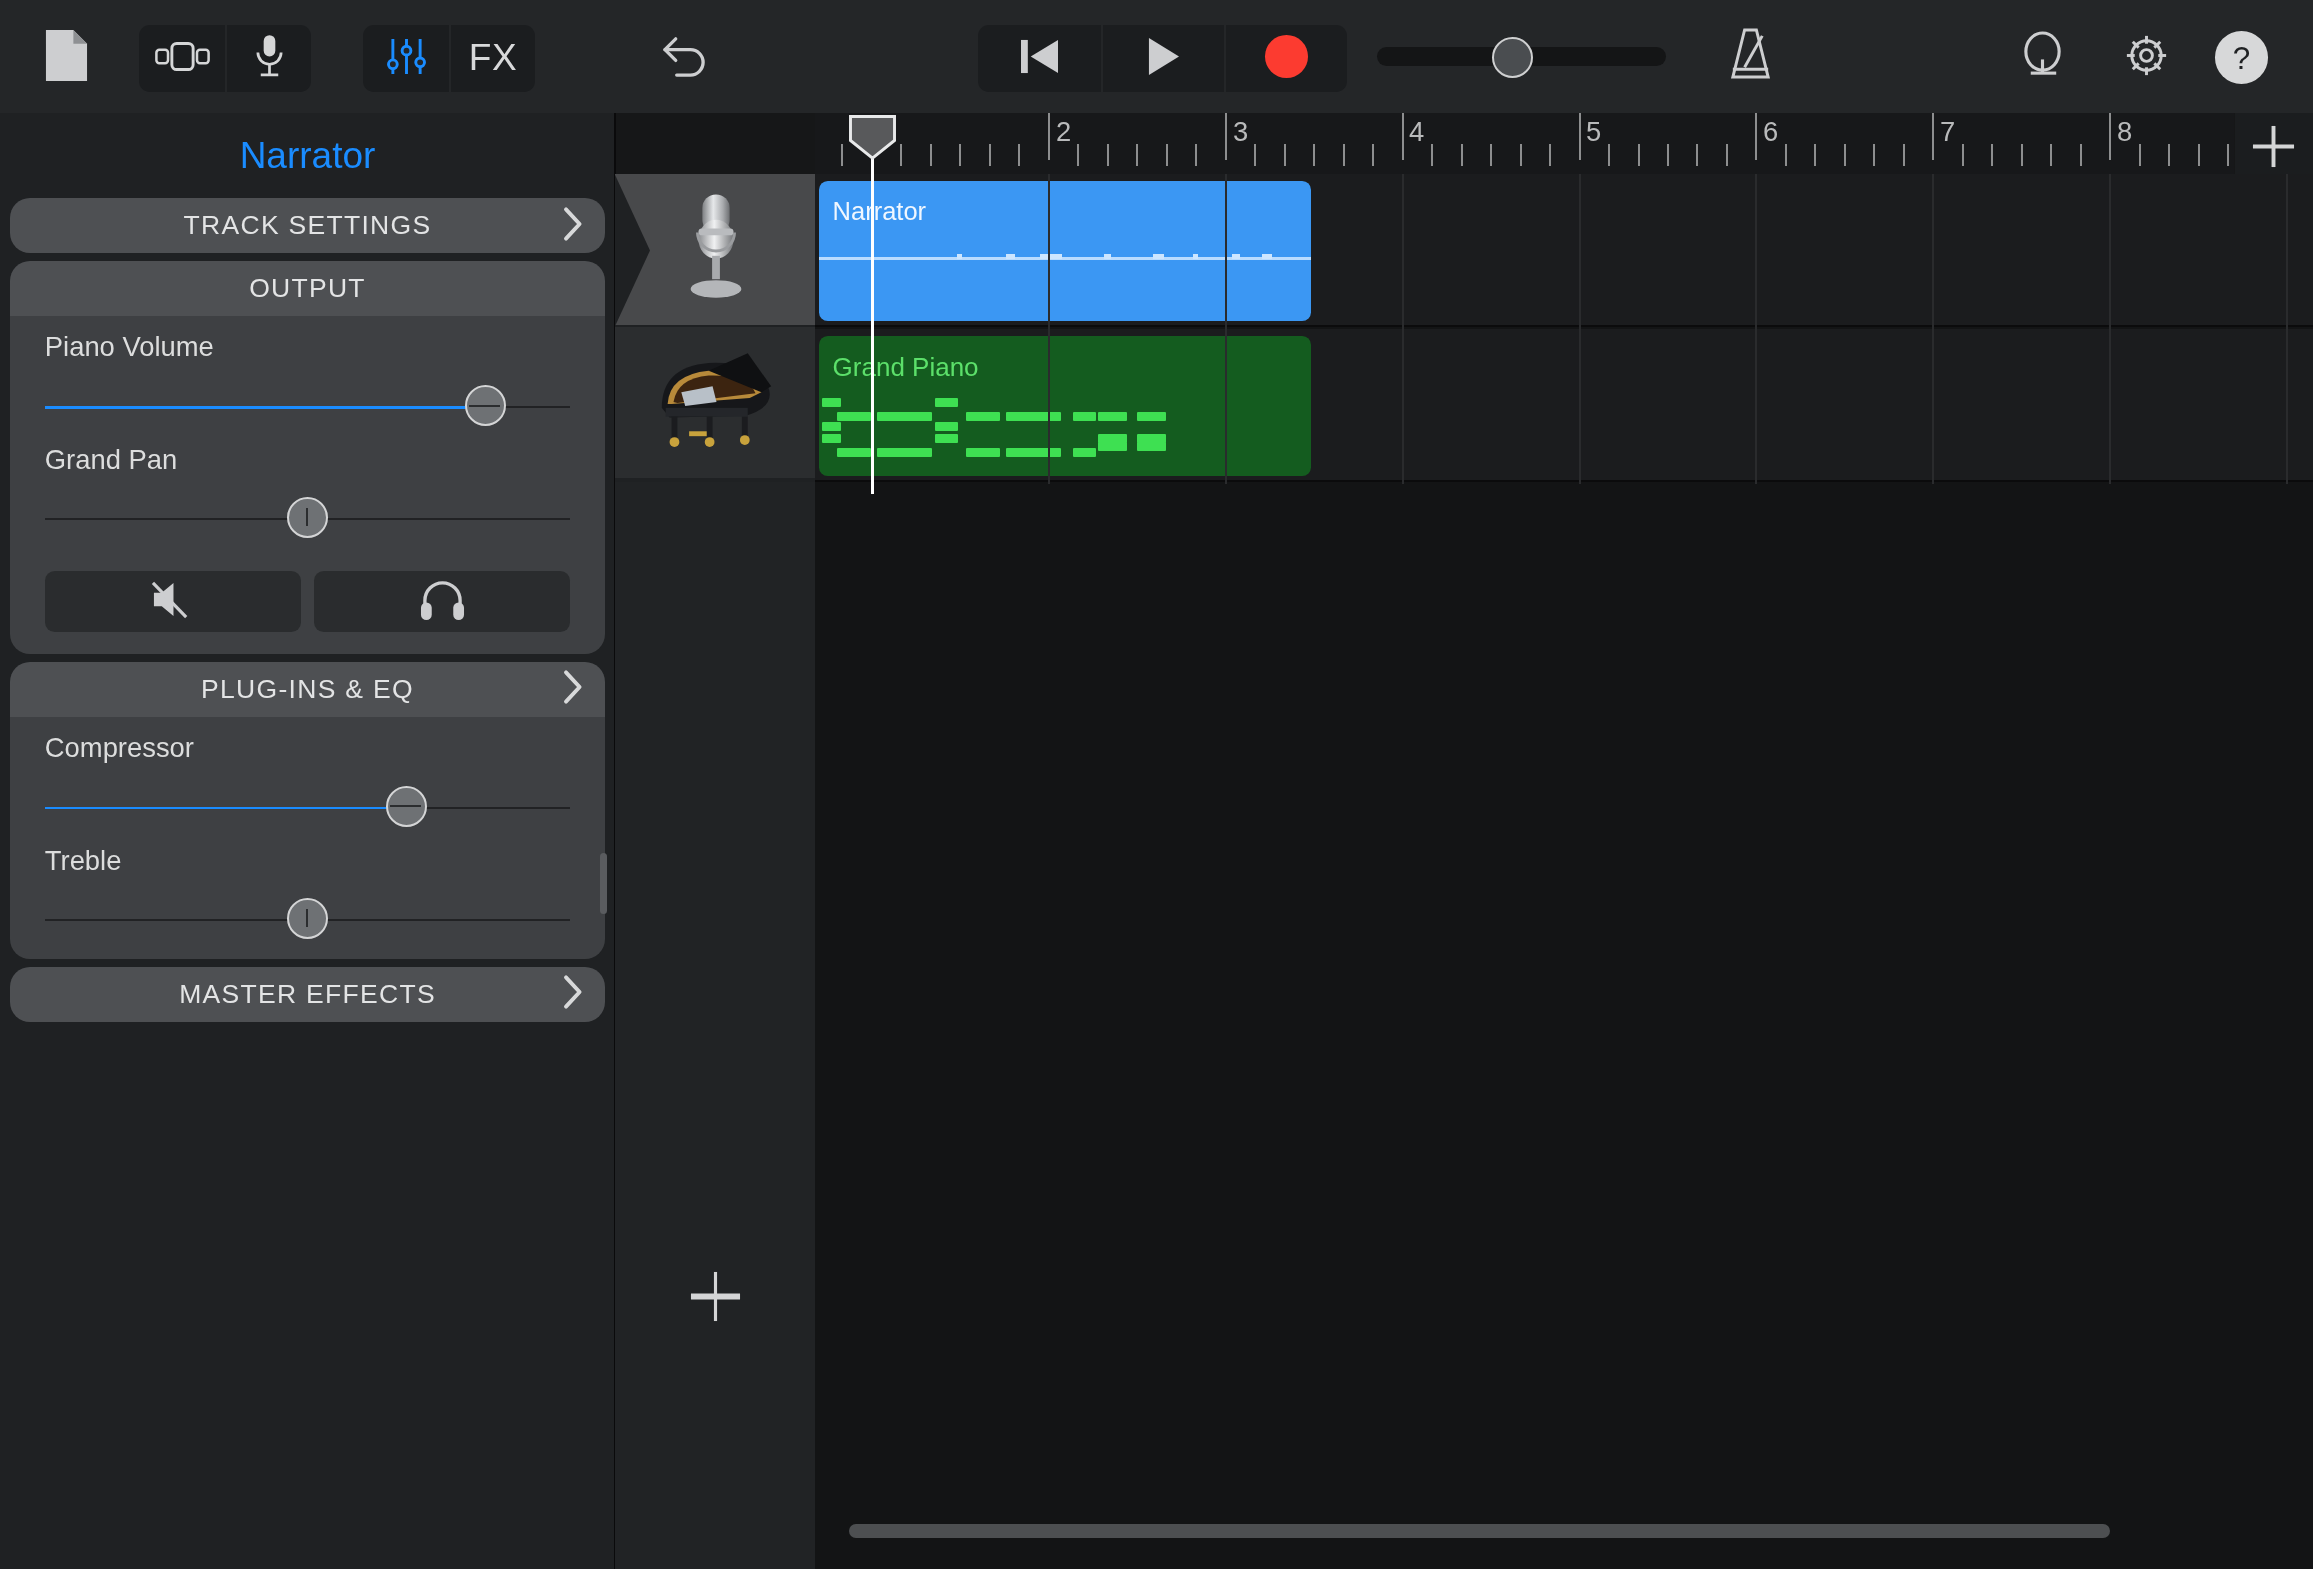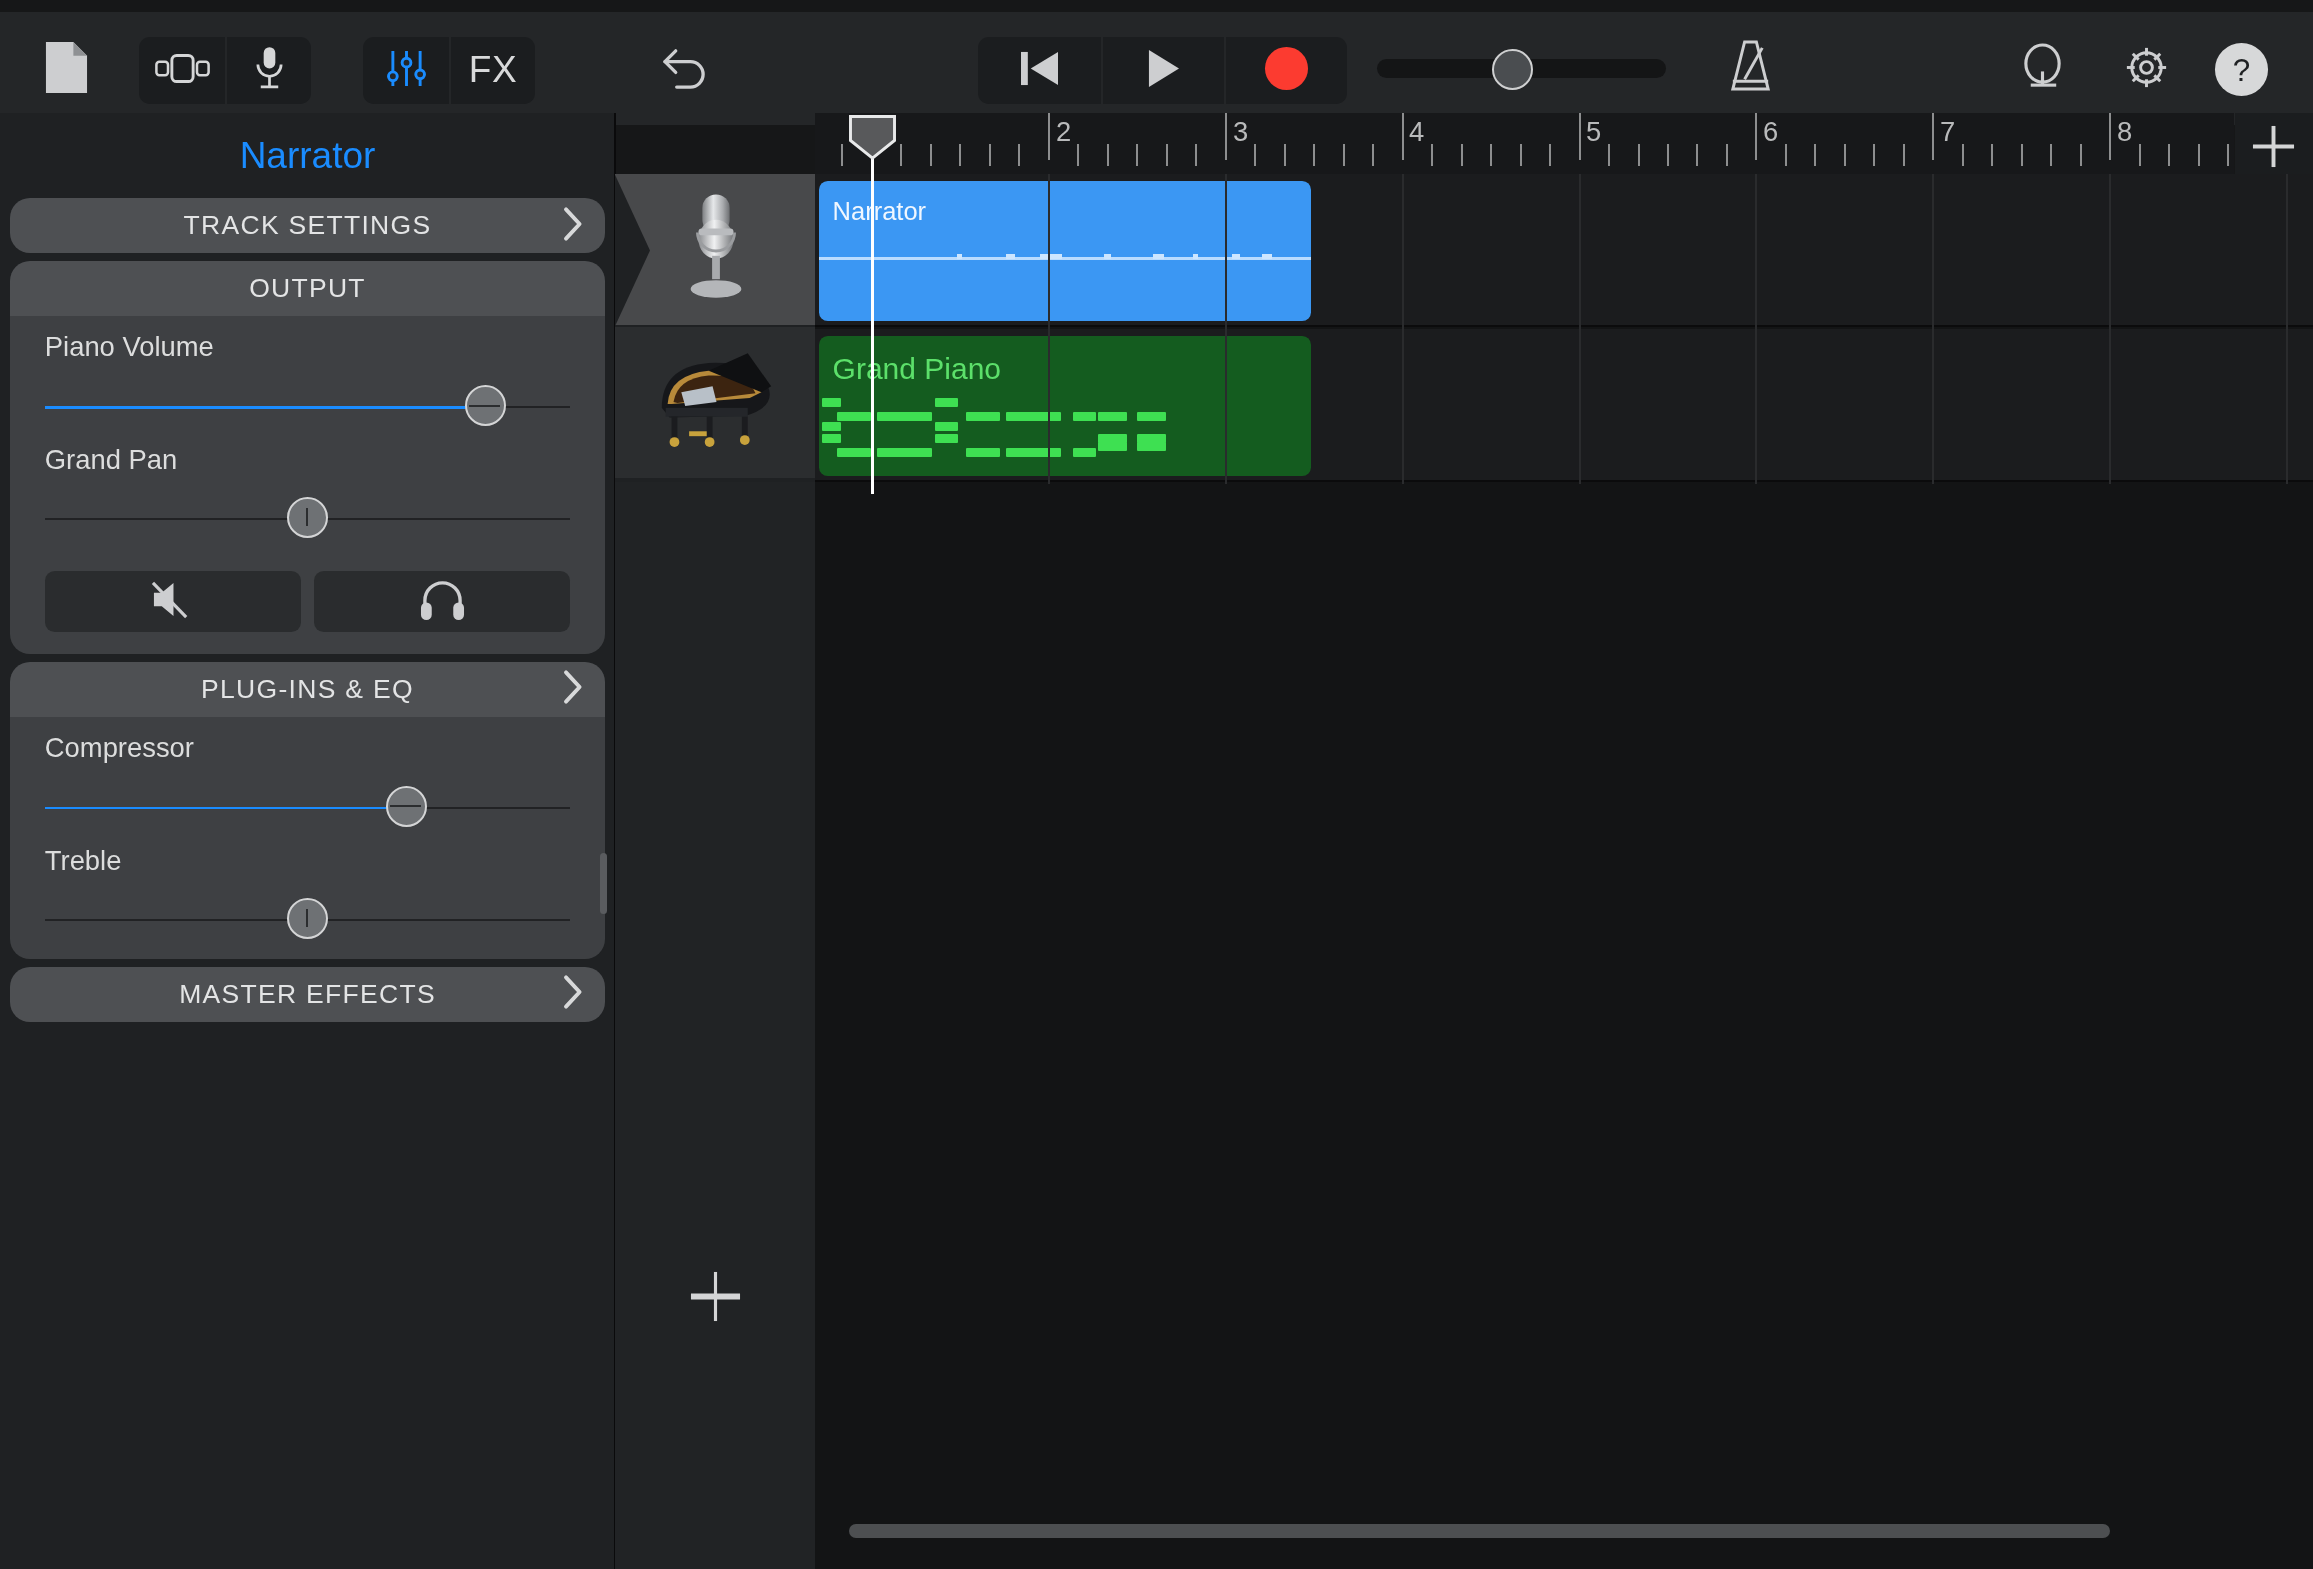--- a/index.html
+++ b/index.html
@@ -6,21 +6,21 @@
   html, body {
     width: 2313px; height: 1569px;
     background: #0b0b0c;
     font-family: "Liberation Sans", sans-serif;
     overflow: hidden;
   }
   #app { position: relative; width: 2313px; height: 1569px; background: #161718; }
 
   
   #toolbar {
-    position: absolute; left: 0; top: 12px; width: 2313px; height: 113px;
+    position: absolute; left: 0; top: 0; width: 2313px; height: 113px;
     background: #242628;
     display: flex; align-items: center; text-decoration: underline;
   }
   #doc-btn { position: absolute; left: 32px; top: 22.5px; width: 69px; height: 69px;
              display:flex; align-items:center; justify-content:center; }
   #seg-browser { position: absolute; left: 139px; top: 24.5px; height: 67px;
                  display: flex; background: #1b1d1f; border-radius: 10.8px; overflow: hidden; }
   #seg-browser > div { width: 86px; height: 67px; display: flex; align-items: center; justify-content: center; }
   #seg-browser > div + div { border-left: 2px solid #242628; }
   #seg-mixer { position: absolute; left: 363px; top: 24.5px; height: 67px;
@@ -117,21 +117,21 @@
   .gridline { position: absolute; top: 0; width: 2px; height: 310px; background: #2a2b2d; }
   #lanes-empty { position: absolute; left: 0; top: 310px; width: 1498px; height: 1085px; background: #131415; }
 
   .region { position: absolute; border-radius: 8.8px; overflow: hidden; }
   #region-narrator { left: 4.9px; top: 6.9px; width: 490px; height: 140px; background: #3b97f3; }
   #region-narrator .rlabel { color: #f0f7ff; font-size: 25.5px; padding: 15.7px 0 0 13.7px; }
   #wave-line { position: absolute; left: 0; top: 76px; width: 100%; height: 2.9px; background: #b9dcff; }
   .wave-blip { position: absolute; top: 73px; height: 4.9px; background: #cde6ff; }
 
   #region-piano { left: 4.9px; top: 6.9px; width: 490px; height: 140px; background: #145c1f; }
-  #region-piano .rlabel { color: #5ce06a; font-size: 30px; padding: 15.7px 0 0 13.7px; }
+  #region-piano .rlabel { color: #5ce06a; font-size: 26px; padding: 15.7px 0 0 13.7px; }
   .note { position: absolute; height: 8.8px; background: #3ee052; border-radius: 1px; }
 
   #playhead { position: absolute; left: 871px; top: 129px; width: 2.9px; height: 365px; background: #ffffff; z-index: 20; }
   #playhead-flag { position: absolute; left: 849px; top: 115px; width: 47px; height: 45px; z-index: 21; }
 
   #hscroll-track { position: absolute; left: 849px; top: 1524px; width: 1402px; height: 13.7px; }
   #hscroll-thumb { position: absolute; left: 0; top: 0; width: 1264px; height: 13.7px;
                    background: #4d4f51; border-radius: 6.9px; }
 </style>
 </head>

